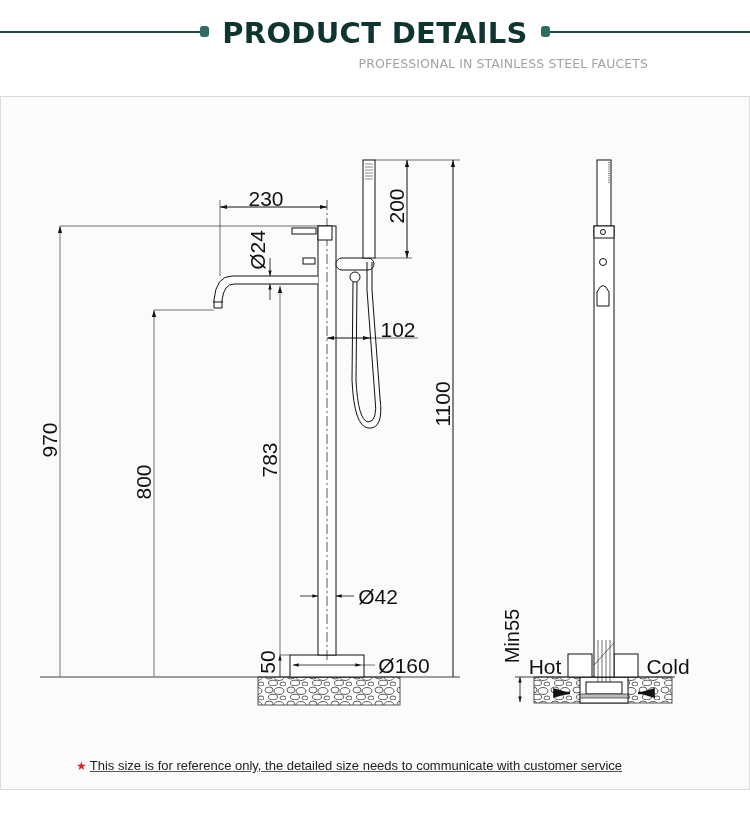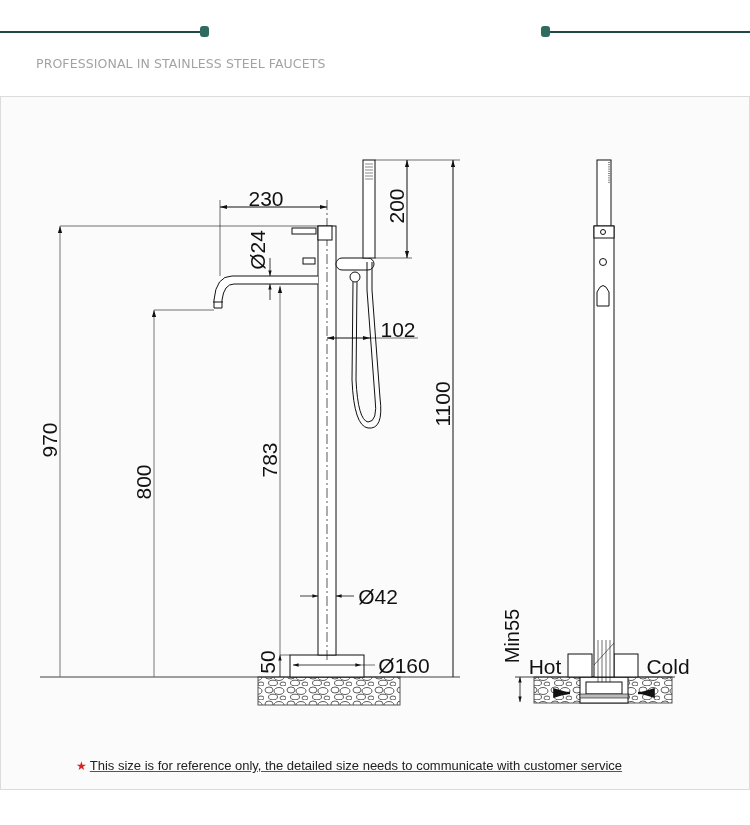--- a/index.html
+++ b/index.html
@@ -5,34 +5,35 @@
   html, body { margin:0; padding:0; background:#ffffff; }
   body { width:750px; height:825px; position:relative; overflow:hidden; font-family:"Liberation Sans", sans-serif; }
   .header { position:absolute; left:0; top:0; width:750px; height:96px; }
   .hline { position:absolute; top:31px; height:1.5px; background:#1f4a44; }
   .hline.left { left:0; width:200px; }
   .hline.right { left:550px; width:200px; }
   .hdot { position:absolute; top:26px; width:9px; height:11px; border-radius:3px; background:#2f6b61; }
   .hdot.left { left:200px; }
   .hdot.right { left:541px; }
   .title { position:absolute; top:16px; left:0; width:750px; text-align:center; font-family:"DejaVu Sans", sans-serif; font-weight:bold; font-size:29px; color:#0f3530; letter-spacing:0.3px; }
-  .subtitle { position:absolute; top:56px; left:0; width:648px; text-align:left; font-family:"DejaVu Sans", sans-serif; font-size:12.5px; color:#a3a3a3; letter-spacing:0.1px;margin-left:36px; }
+  .subtitle { position:absolute; top:56px; left:0; width:648px; text-align:right; font-family:"DejaVu Sans", sans-serif; font-size:12.5px; color:#a3a3a3; letter-spacing:0.1px; }
   .panel { position:absolute; left:0; top:96px; width:748px; height:692px; background:#fbfbfb; border:1px solid #dcdcdc; }
   .drawing { position:absolute; left:0; top:96px; }
   .note { position:absolute; left:48px; top:758px; font-family:"Liberation Sans", sans-serif; font-size:13px; color:#222;margin-left:28px; }
   .note .star { color:#e02020; font-size:12px; margin-right:3px; }
   .note .txt { text-decoration:underline; text-decoration-color:#555; }
   svg text { font-family:"Liberation Sans", sans-serif; fill:#111; }
 </style>
 </head>
 <body>
 
 <div class="header">
   <div class="hline left"></div>
   <div class="hdot left"></div>
+  <div class="title">PRODUCT DETAILS</div>
   <div class="hdot right"></div>
   <div class="hline right"></div>
   <div class="subtitle">PROFESSIONAL IN STAINLESS STEEL FAUCETS</div>
 </div>
 
 <div class="panel"></div>
 
 <svg class="drawing" width="750" height="660" viewBox="0 96 750 660">
   <defs>
     <marker id="arr" viewBox="0 0 10 10" refX="10" refY="5" markerWidth="7" markerHeight="7" orient="auto-start-reverse">

